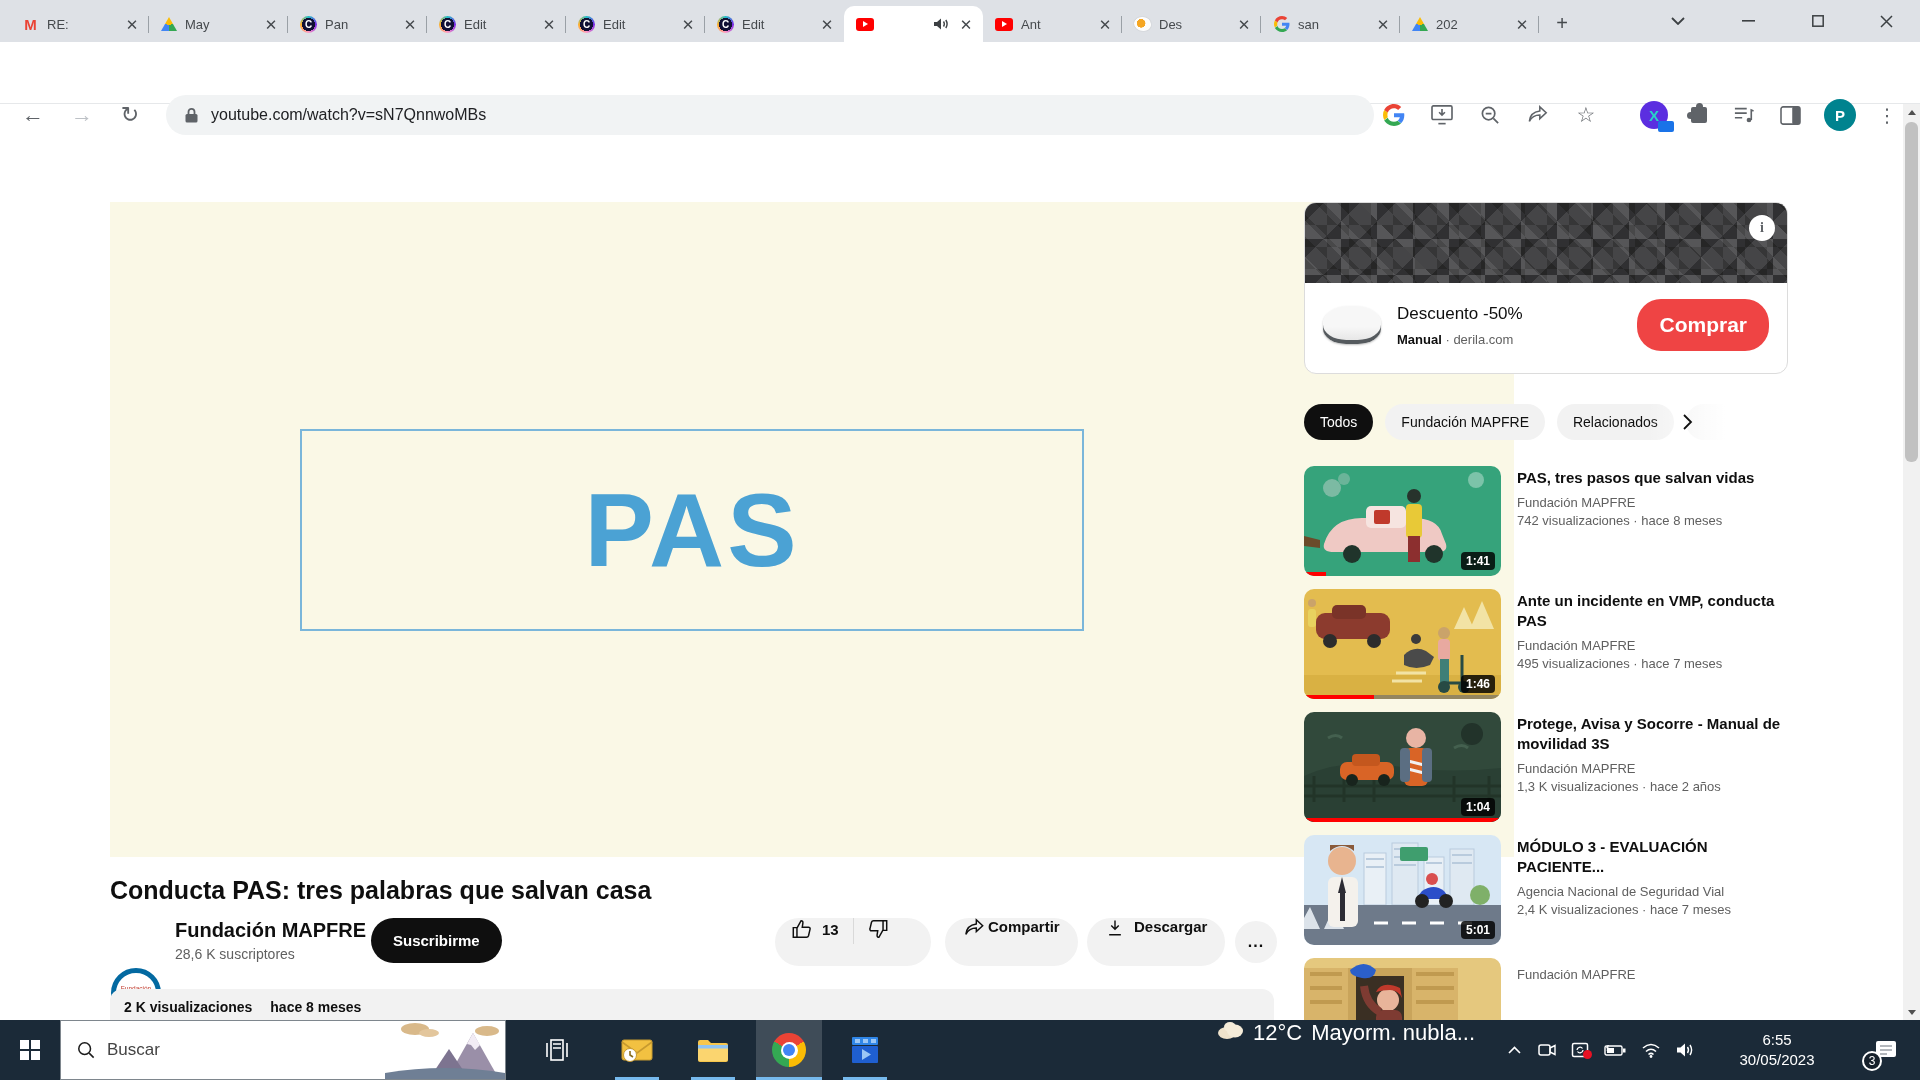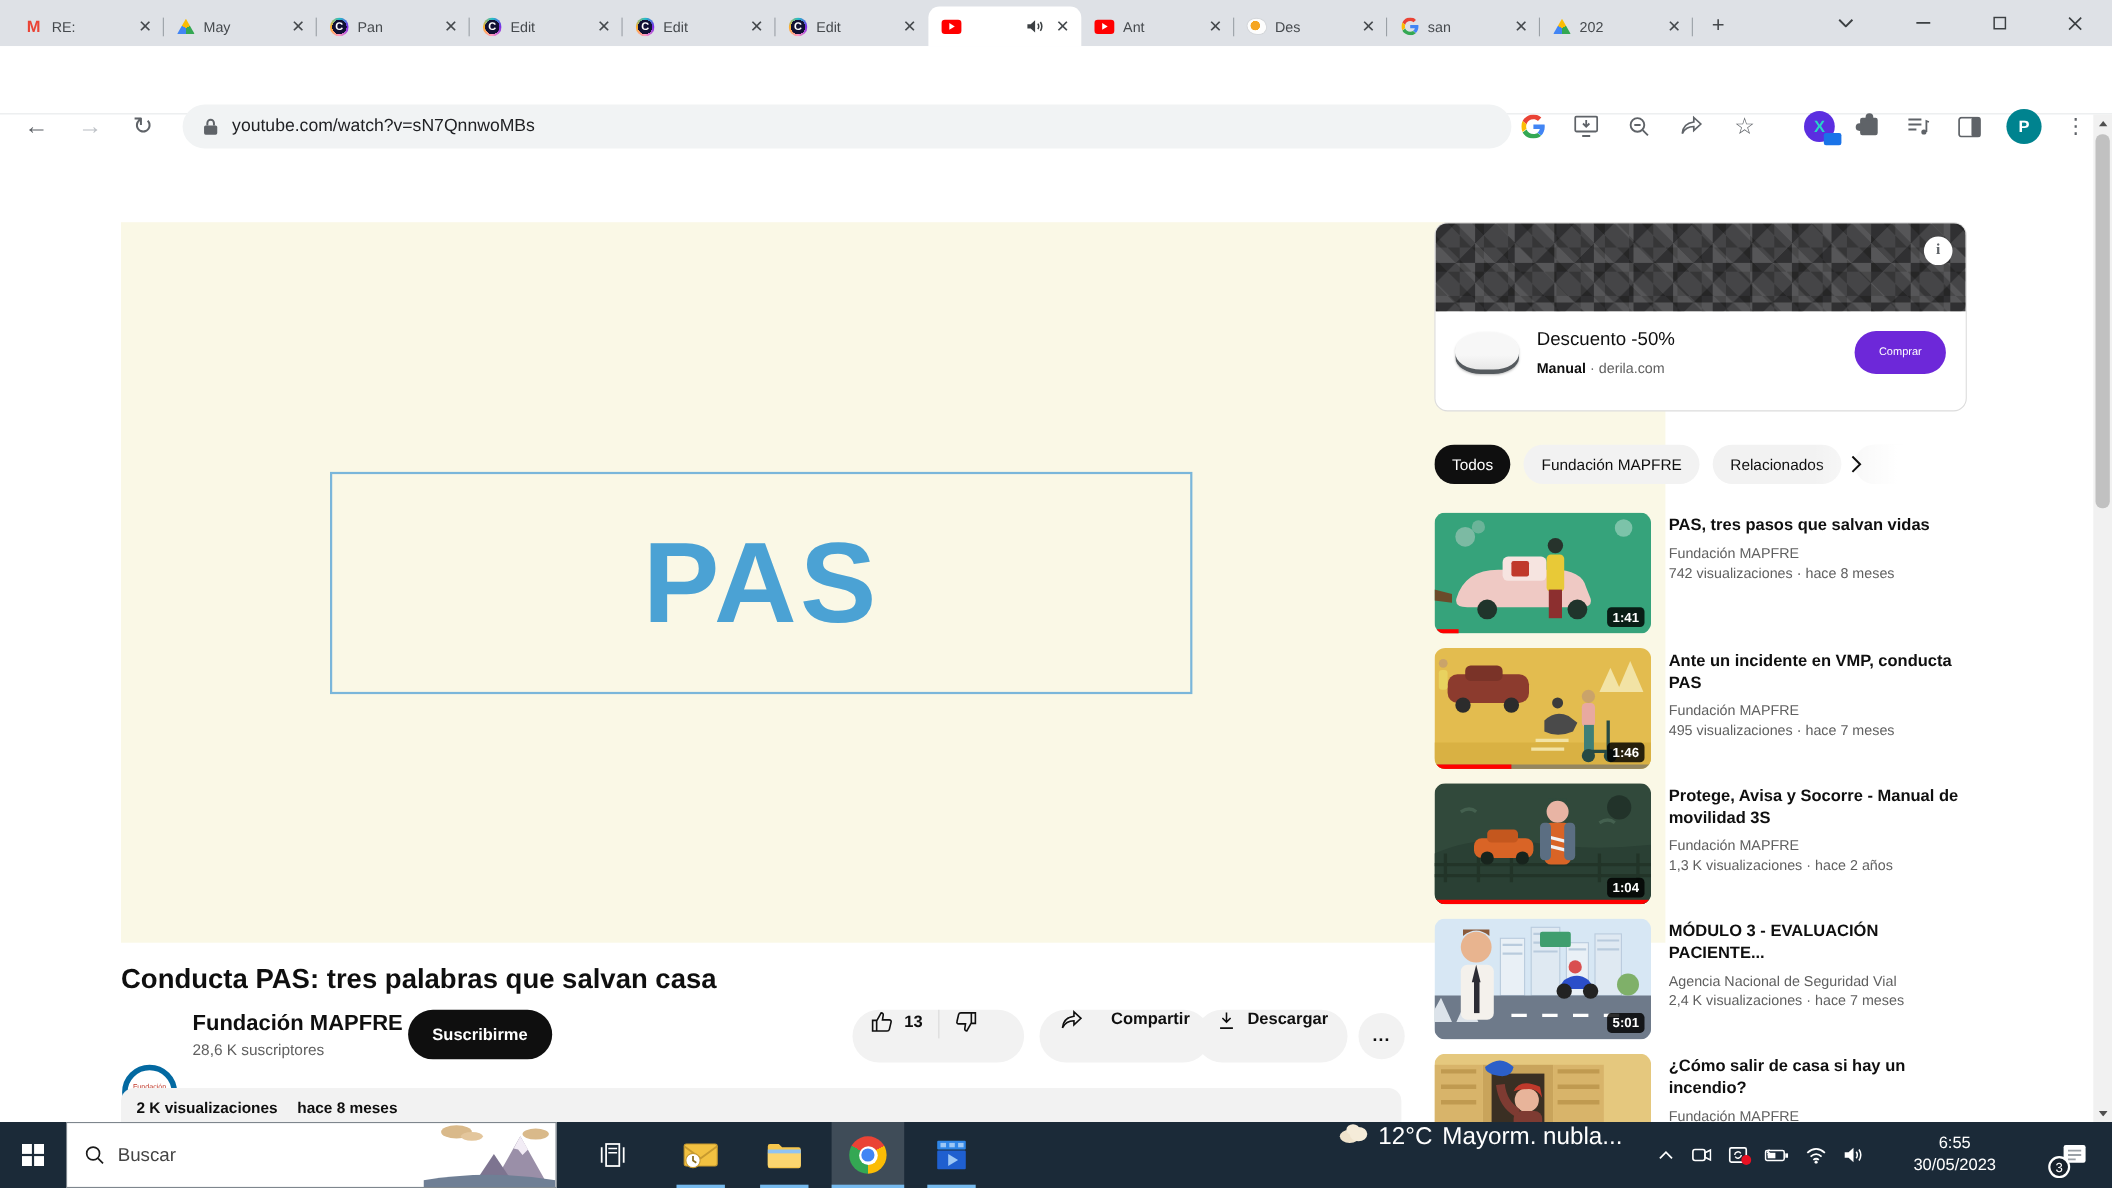--- a/index.html
+++ b/index.html
@@ -75,41 +75,41 @@
   .ch-avatar .l1 { font-size:6.5px; color:#c0392b; }
   .ch-avatar .l2 { font-size:8px; font-weight:bold; color:#d21f1f; letter-spacing:.3px; }
   .ch-name { position:absolute; left:175px; top:919px; font-size:20px; font-weight:bold; color:#0f0f0f; }
   .ch-subs { position:absolute; left:175px; top:946px; font-size:14px; color:#606060; }
   .subscribe-btn { position:absolute; left:371px; top:918px; height:45px; padding:0 22px; background:#0f0f0f; color:#fff; border-radius:23px; font-size:15px; font-weight:bold; display:flex; align-items:center; }
   .pill { position:absolute; top:918px; height:48px; background:#f2f2f2; border-radius:24px; display:flex; align-items:flex-start; font-size:15px; font-weight:bold; color:#0f0f0f; }
   .likebar { left:775px; width:156px; }
   .like-seg { display:flex; align-items:center; gap:9px; padding:0 14px 0 16px; }
   .like-div { width:1px; height:26px; background:#d9d9d9; }
   .dislike-seg { padding:0 16px 0 13px; }
-  .share-pill { left:945px; padding:0 18px; gap:24px; }
+  .share-pill { left:945px; padding:0 18px; gap:2px; }
   .dl-pill { left:1087px; padding:0 18px; gap:9px; }
   .more-btn { position:absolute; left:1235px; top:921px; width:42px; height:42px; border-radius:50%; background:#f2f2f2; display:flex; align-items:center; justify-content:center; font-weight:bold; color:#0f0f0f; font-size:16px; letter-spacing:1px; }
   .desc-box { position:absolute; left:110px; top:989px; width:1164px; height:31px; background:#f2f2f2; border-radius:12px 12px 0 0; padding:10px 14px; font-size:14px; font-weight:bold; color:#0f0f0f; }
   .desc-box span + span { margin-left:14px; }
 
   
   .ad-card { position:absolute; left:1304px; top:202px; width:484px; height:172px; border:1px solid #dcdcdc; border-radius:12px; background:#fff; overflow:hidden; }
   .ad-banner { height:80px; background-color:#454547;
     background-image:
       linear-gradient(45deg, rgba(255,255,255,.09) 25%, transparent 25%, transparent 75%, rgba(255,255,255,.09) 75%),
       linear-gradient(135deg, rgba(0,0,0,.30) 25%, transparent 25%, transparent 75%, rgba(0,0,0,.30) 75%),
       linear-gradient(45deg, rgba(0,0,0,.22) 25%, transparent 25%, transparent 75%, rgba(0,0,0,.22) 75%);
     background-size:36px 36px, 36px 36px, 22px 22px; position:relative; }
   .ad-info { position:absolute; top:12px; right:12px; width:26px; height:26px; border-radius:50%; background:#fff; color:#5f6368; font-size:14px; font-weight:bold; display:flex; align-items:center; justify-content:center; font-family:"Liberation Serif", serif; }
   .ad-body { display:flex; align-items:center; padding:16px 18px 0 18px; gap:16px; }
   .ad-pillow { width:58px; height:38px; border-radius:45% 45% 40% 40%; background:linear-gradient(#f7f7f7 55%, #e2e2e2); box-shadow:inset 0 -4px 0 #555a5e, 0 1px 2px rgba(0,0,0,.25); flex:none; }
   .ad-headline { font-size:17px; color:#0f0f0f; }
   .ad-sub { font-size:13px; margin-top:8px; color:#606060; }
   .ad-sub b { color:#0f0f0f; }
-  .ad-cta { margin-left:auto; background:#6d28d9; color:#fff; font-size:10px; font-weight:normal; padding:14px 22px; border-radius:24px; }
+  .ad-cta { margin-left:auto; background:#ef4444; color:#fff; font-size:21px; font-weight:bold; padding:14px 22px; border-radius:24px; }
 
   
   .chips { position:absolute; left:1304px; top:404px; width:484px; height:36px; overflow:hidden; display:flex; gap:12px; }
   .chip { height:36px; padding:0 16px; border-radius:18px; background:#f2f2f2; color:#0f0f0f; font-size:14px; display:flex; align-items:center; white-space:nowrap; flex:none; }
   .chip.active { background:#0f0f0f; color:#fff; }
   .chip.stub { width:60px; }
   .chips-fade { position:absolute; left:1648px; top:404px; width:140px; height:36px; background:linear-gradient(to right, rgba(255,255,255,0), #fff 55%); }
   .chips-next { position:absolute; left:1672px; top:406px; width:32px; height:32px; display:flex; align-items:center; justify-content:center; }
 
   
@@ -573,21 +573,20 @@
         <rect x="0" y="10" width="44" height="100" fill="#d8b46a"></rect>
         <path d="M6 16 h32 M6 30 h32 M6 44 h32" stroke="#c09a50" stroke-width="4"></path>
         <circle cx="84" cy="42" r="11" fill="#e8b49a"></circle>
         <path d="M72 34 q6-12 24-4 l2 10 q-4-8-12-8 t-14 2z" fill="#c0392b"></path>
         <rect x="72" y="52" width="26" height="34" rx="7" fill="#7e3b32"></rect>
         <path d="M76 54 q-14-8-16-26" stroke="#7e3b32" stroke-width="8" fill="none"></path>
         <path d="M46 12 q14-12 26 0 q-2 10-14 8 t-12-8z" fill="#2b5fc9"></path>
       </svg>
   </div>
   <div class="sug-info">
-    <div class="sug-title">¿Cómo salir de casa si hay un incendio?</div>
     <div class="sug-channel">Fundación MAPFRE</div>
   </div>
 </div>
 
 <div class="taskbar">
   <div class="tb-start">
     <svg width="20" height="20" viewBox="0 0 20 20">
         <rect x="0" y="0" width="9" height="9" fill="#fff"></rect>
         <rect x="11" y="0" width="9" height="9" fill="#fff"></rect>
         <rect x="0" y="11" width="9" height="9" fill="#fff"></rect>

